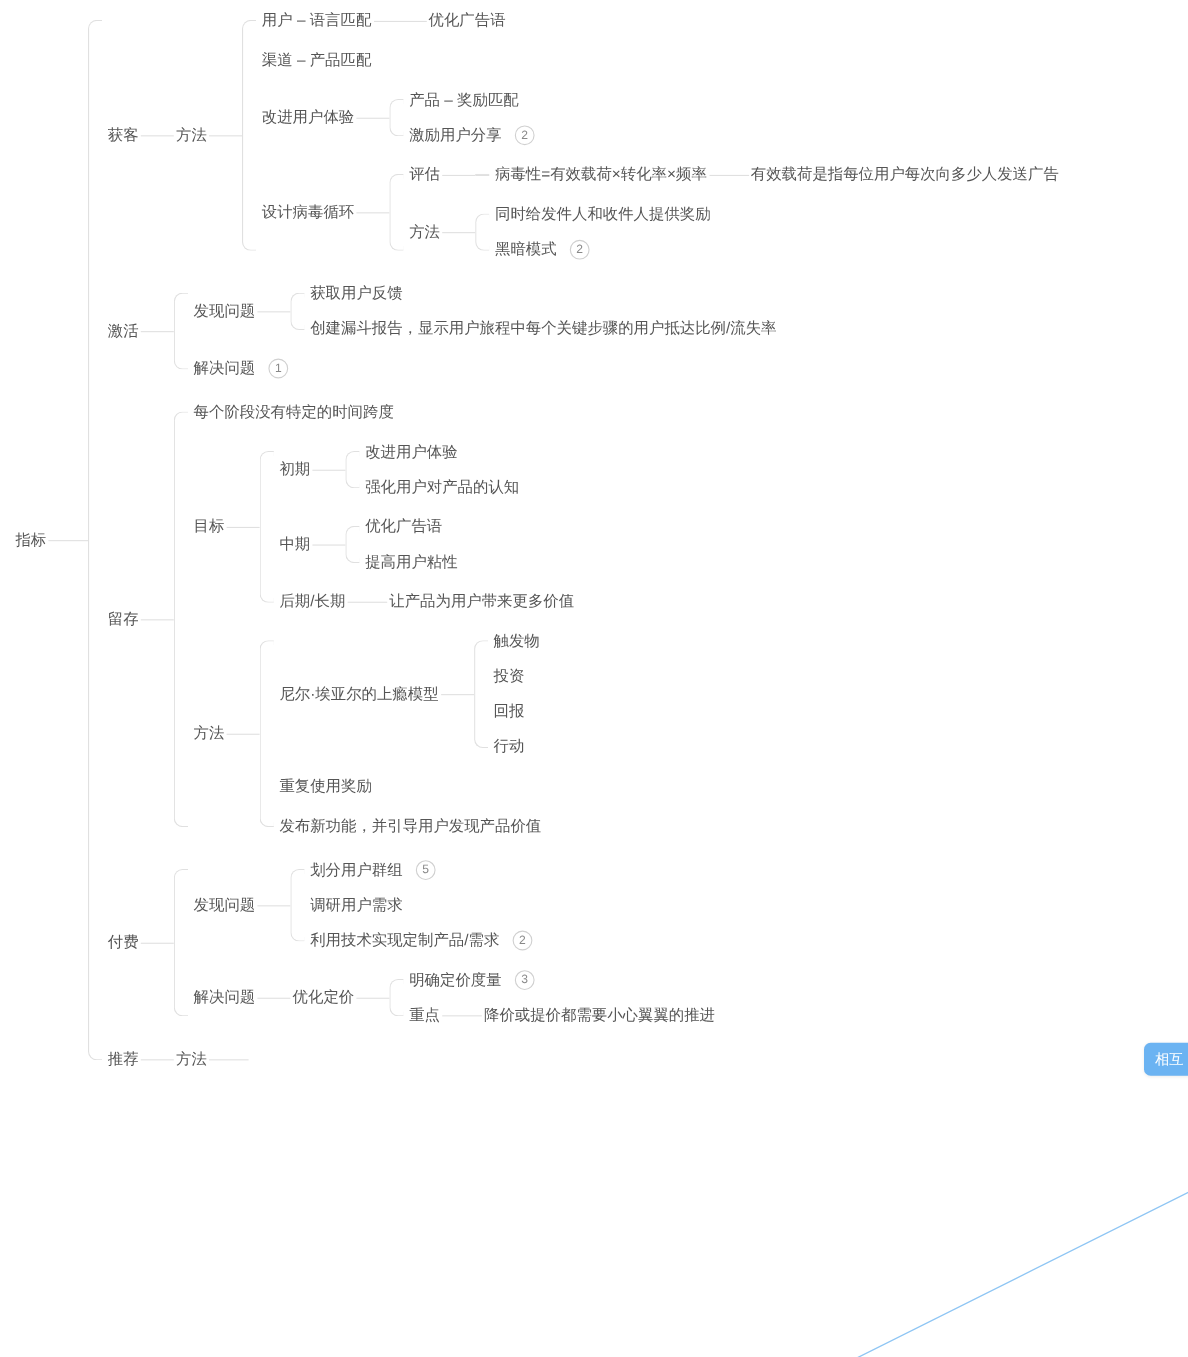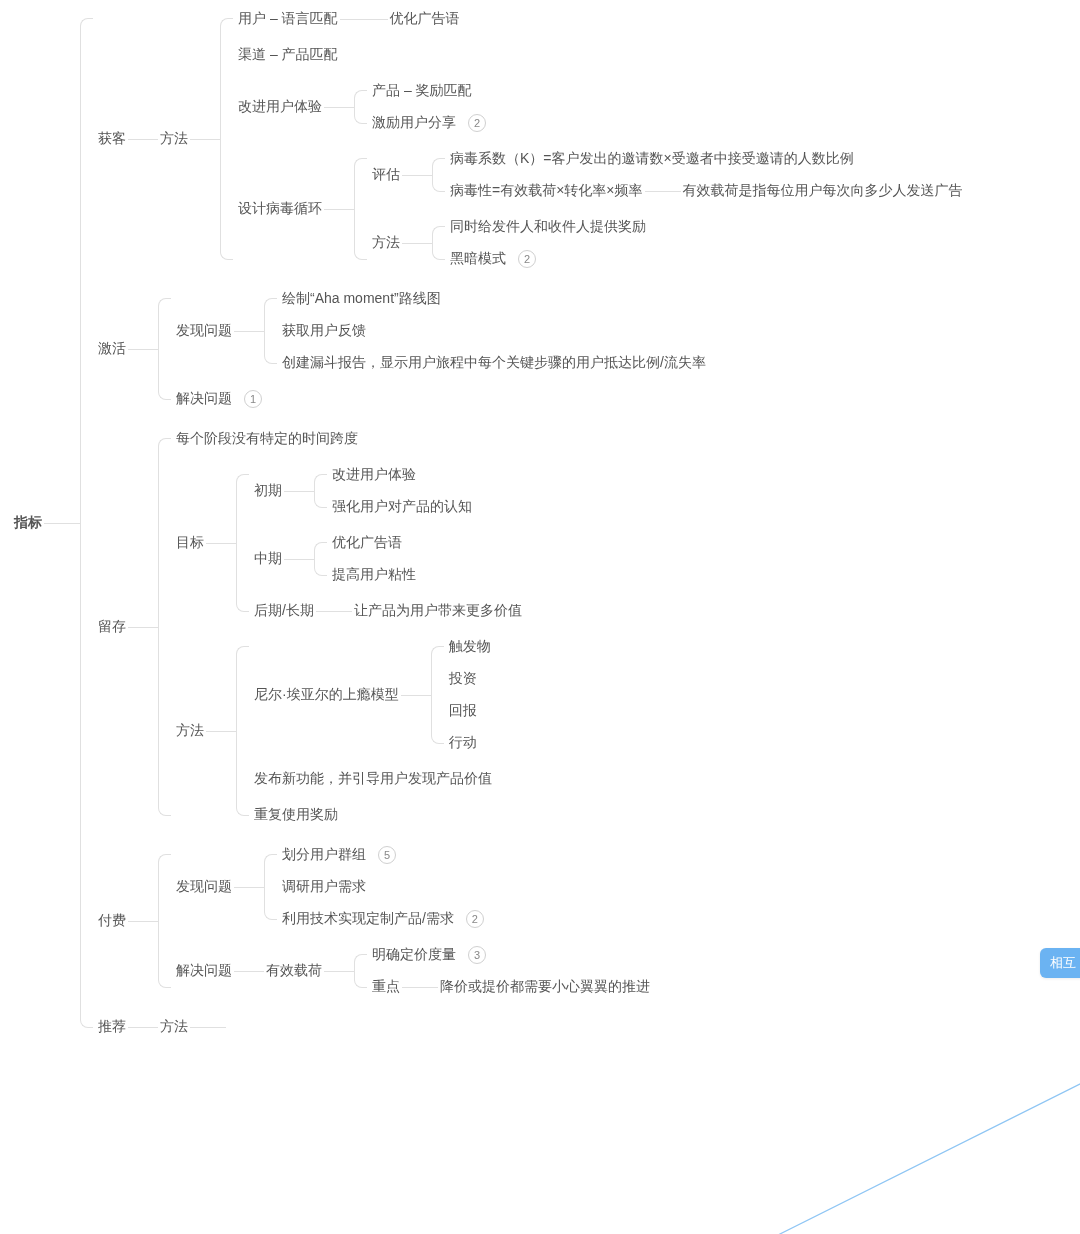--- a/index.html
+++ b/index.html
@@ -18,21 +18,21 @@
   .tree { padding-left: 12px; padding-top: 6px; }
   .node {
     display: flex;
     align-items: center;
   }
   .label {
     white-space: nowrap;
     padding: 4px 2px;
     color: #555;
   }
-  .label.root { font-weight: 700; text-align: center; }
+  .label.root { font-weight: 400; text-align: center; }
 
   
   .conn {
     height: 1px;
     background: #e0e0e0;
     flex: 0 0 auto;
   }
   .c-mid   { width: 30px; }
   .c-long  { width: 36px; }
   .c-xlong { width: 48px; }
@@ -151,23 +151,20 @@
             <div class="node">
               <span class="label">设计病毒循环</span>
               <span class="conn c-mid"></span>
               <div class="children vgap-md">
 
                 <div class="node">
                   <span class="label">评估</span>
                   <span class="conn c-mid"></span>
                   <div class="children vgap-sm">
                     <div class="row">
-                      <span class="label">病毒系数（K）=客户发出的邀请数×受邀者中接受邀请的人数比例</span>
-                    </div>
-                    <div class="row">
                       <span class="label">病毒性=有效载荷×转化率×频率</span>
                       <span class="conn c-long"></span>
                       <span class="label">有效载荷是指每位用户每次向多少人发送广告</span>
                     </div>
                   </div>
                 </div>
 
                 <div class="node">
                   <span class="label">方法</span>
                   <span class="conn c-mid"></span>
@@ -193,23 +190,20 @@
     <div class="node">
       <span class="label">激活</span>
       <span class="conn c-mid"></span>
       <div class="children vgap-md">
 
         <div class="node">
           <span class="label">发现问题</span>
           <span class="conn c-mid"></span>
           <div class="children vgap-sm">
             <div class="row">
-                  <span class="label">绘制“Aha moment”路线图</span>
-                </div>
-            <div class="row">
                   <span class="label">获取用户反馈</span>
                 </div>
             <div class="row">
                   <span class="label">创建漏斗报告，显示用户旅程中每个关键步骤的用户抵达比例/流失率</span>
                 </div>
           </div>
         </div>
 
         <div class="row">
           <span class="label">解决问题</span>
@@ -287,24 +281,24 @@
                 <div class="row">
                       <span class="label">回报</span>
                     </div>
                 <div class="row">
                       <span class="label">行动</span>
                     </div>
               </div>
             </div>
 
             <div class="row">
+                  <span class="label">重复使用奖励</span>
+                </div>
+            <div class="row">
                   <span class="label">发布新功能，并引导用户发现产品价值</span>
-                </div>
-            <div class="row">
-                  <span class="label">重复使用奖励</span>
                 </div>
 
           </div>
         </div>
 
       </div>
     </div>
 
     <div class="node">
       <span class="label">付费</span>
@@ -327,21 +321,21 @@
               <span class="badge">2</span>
             </div>
           </div>
         </div>
 
         <div class="node">
           <span class="label">解决问题</span>
           <span class="conn c-mid"></span>
           <div class="children single">
             <div class="node">
-              <span class="label">有效载荷</span>
+              <span class="label">优化定价</span>
               <span class="conn c-mid"></span>
               <div class="children vgap-sm">
                 <div class="row">
                   <span class="label">明确定价度量</span>
                   <span class="badge">3</span>
                 </div>
                 <div class="row">
                   <span class="label">重点</span>
                   <span class="conn c-long"></span>
                   <span class="label">降价或提价都需要小心翼翼的推进</span>

